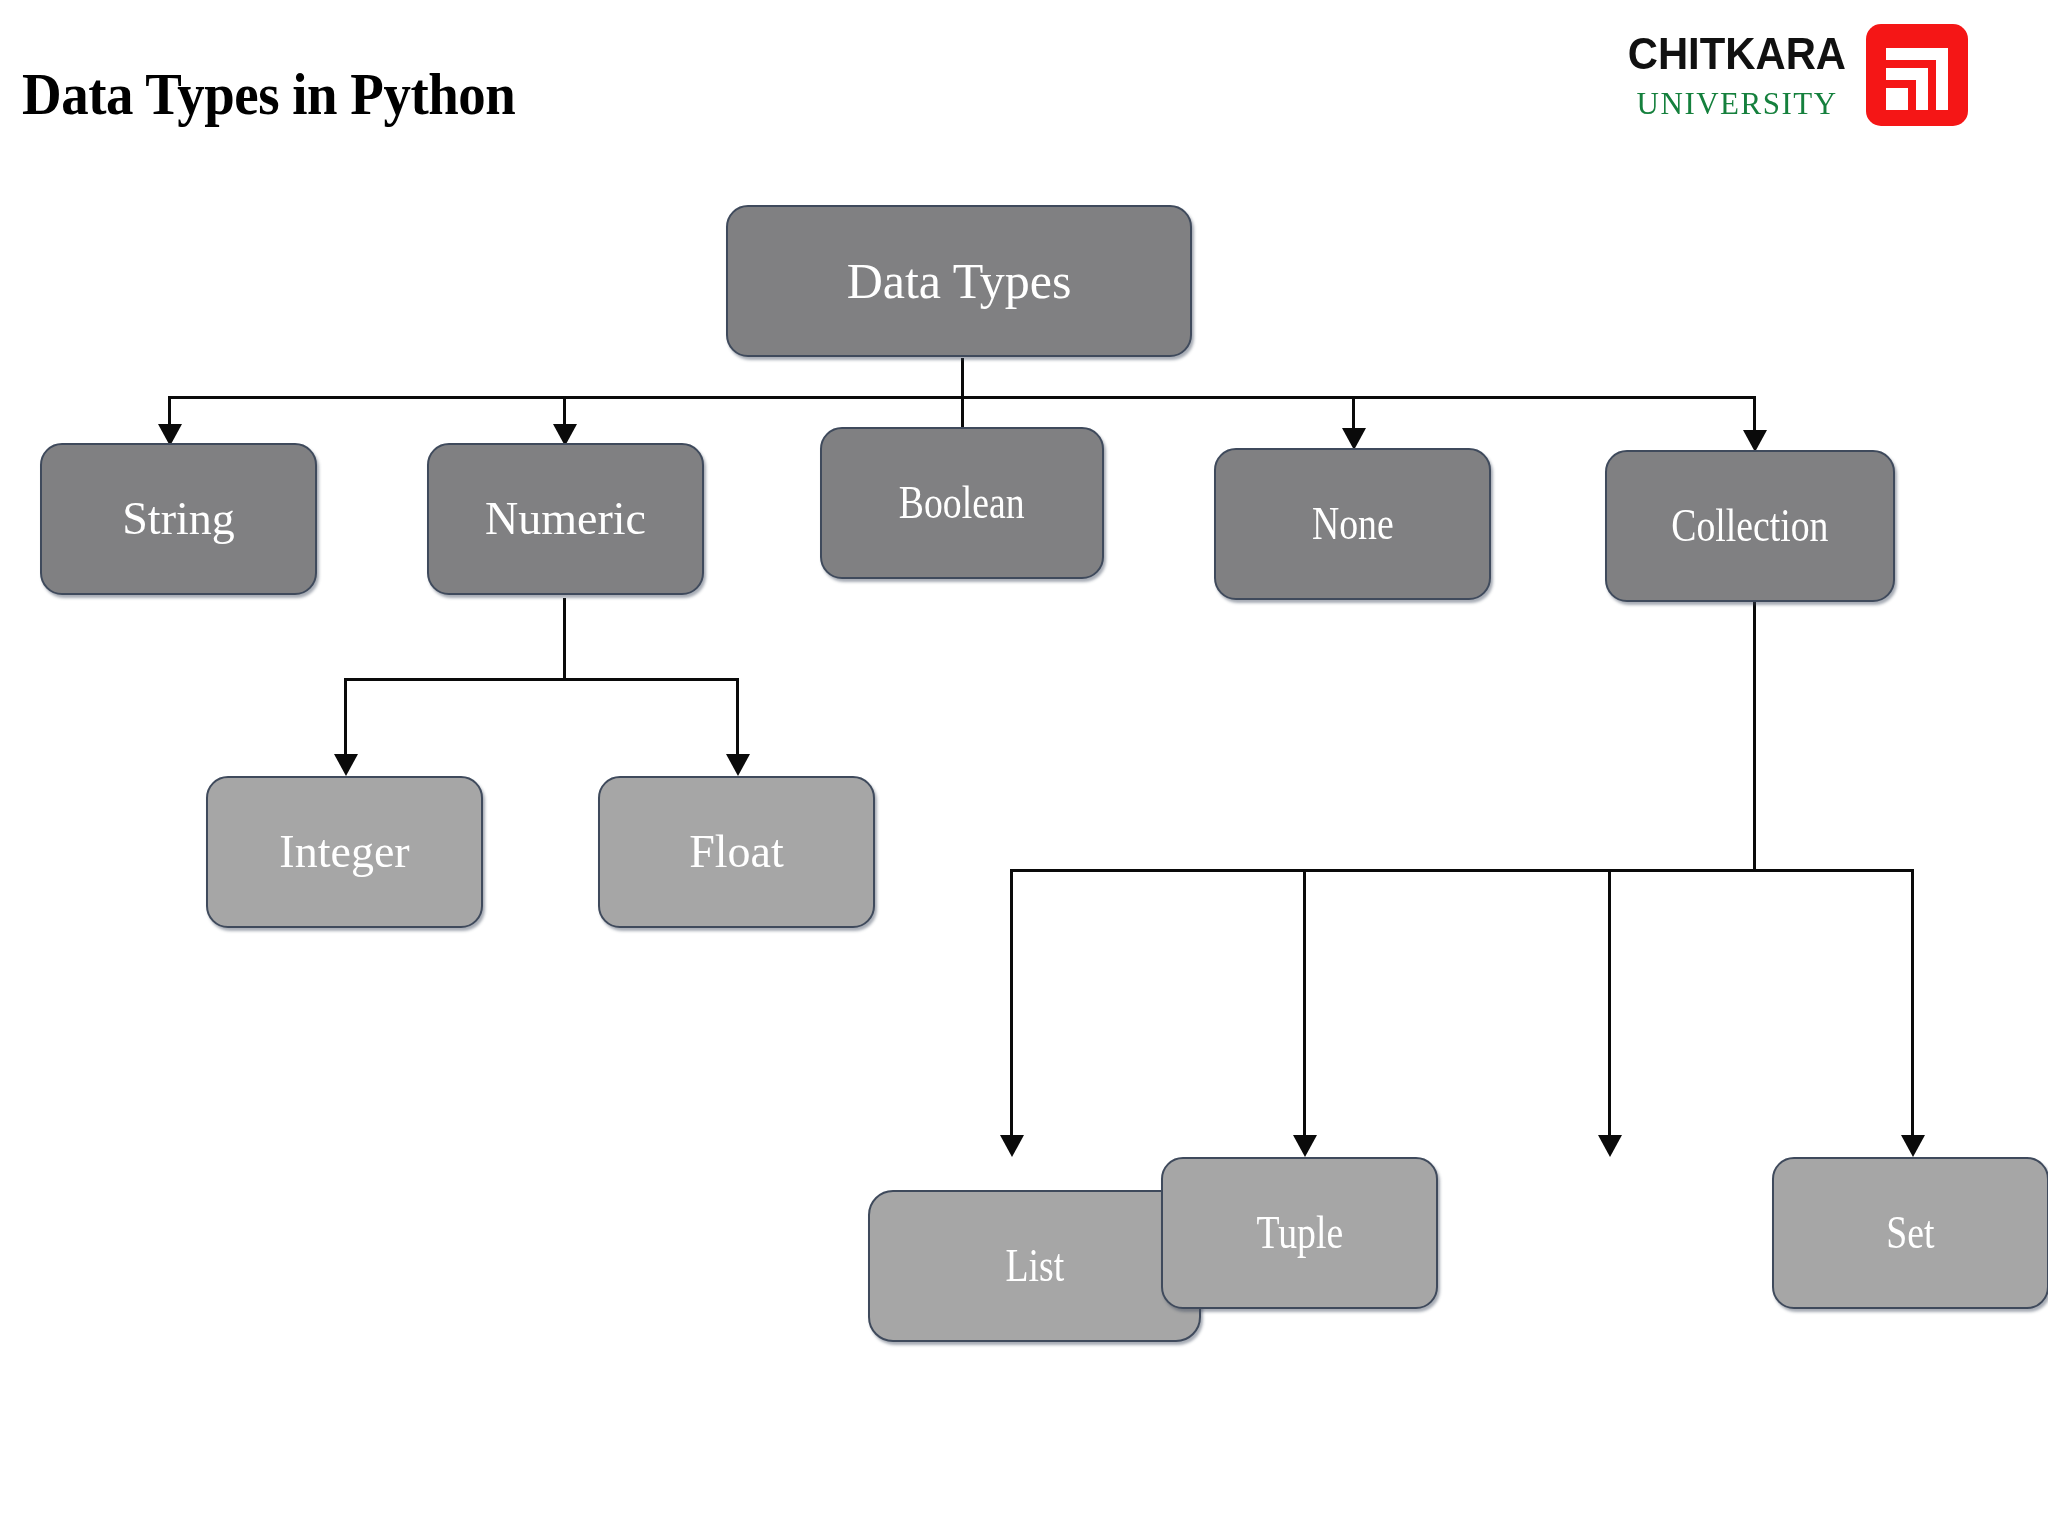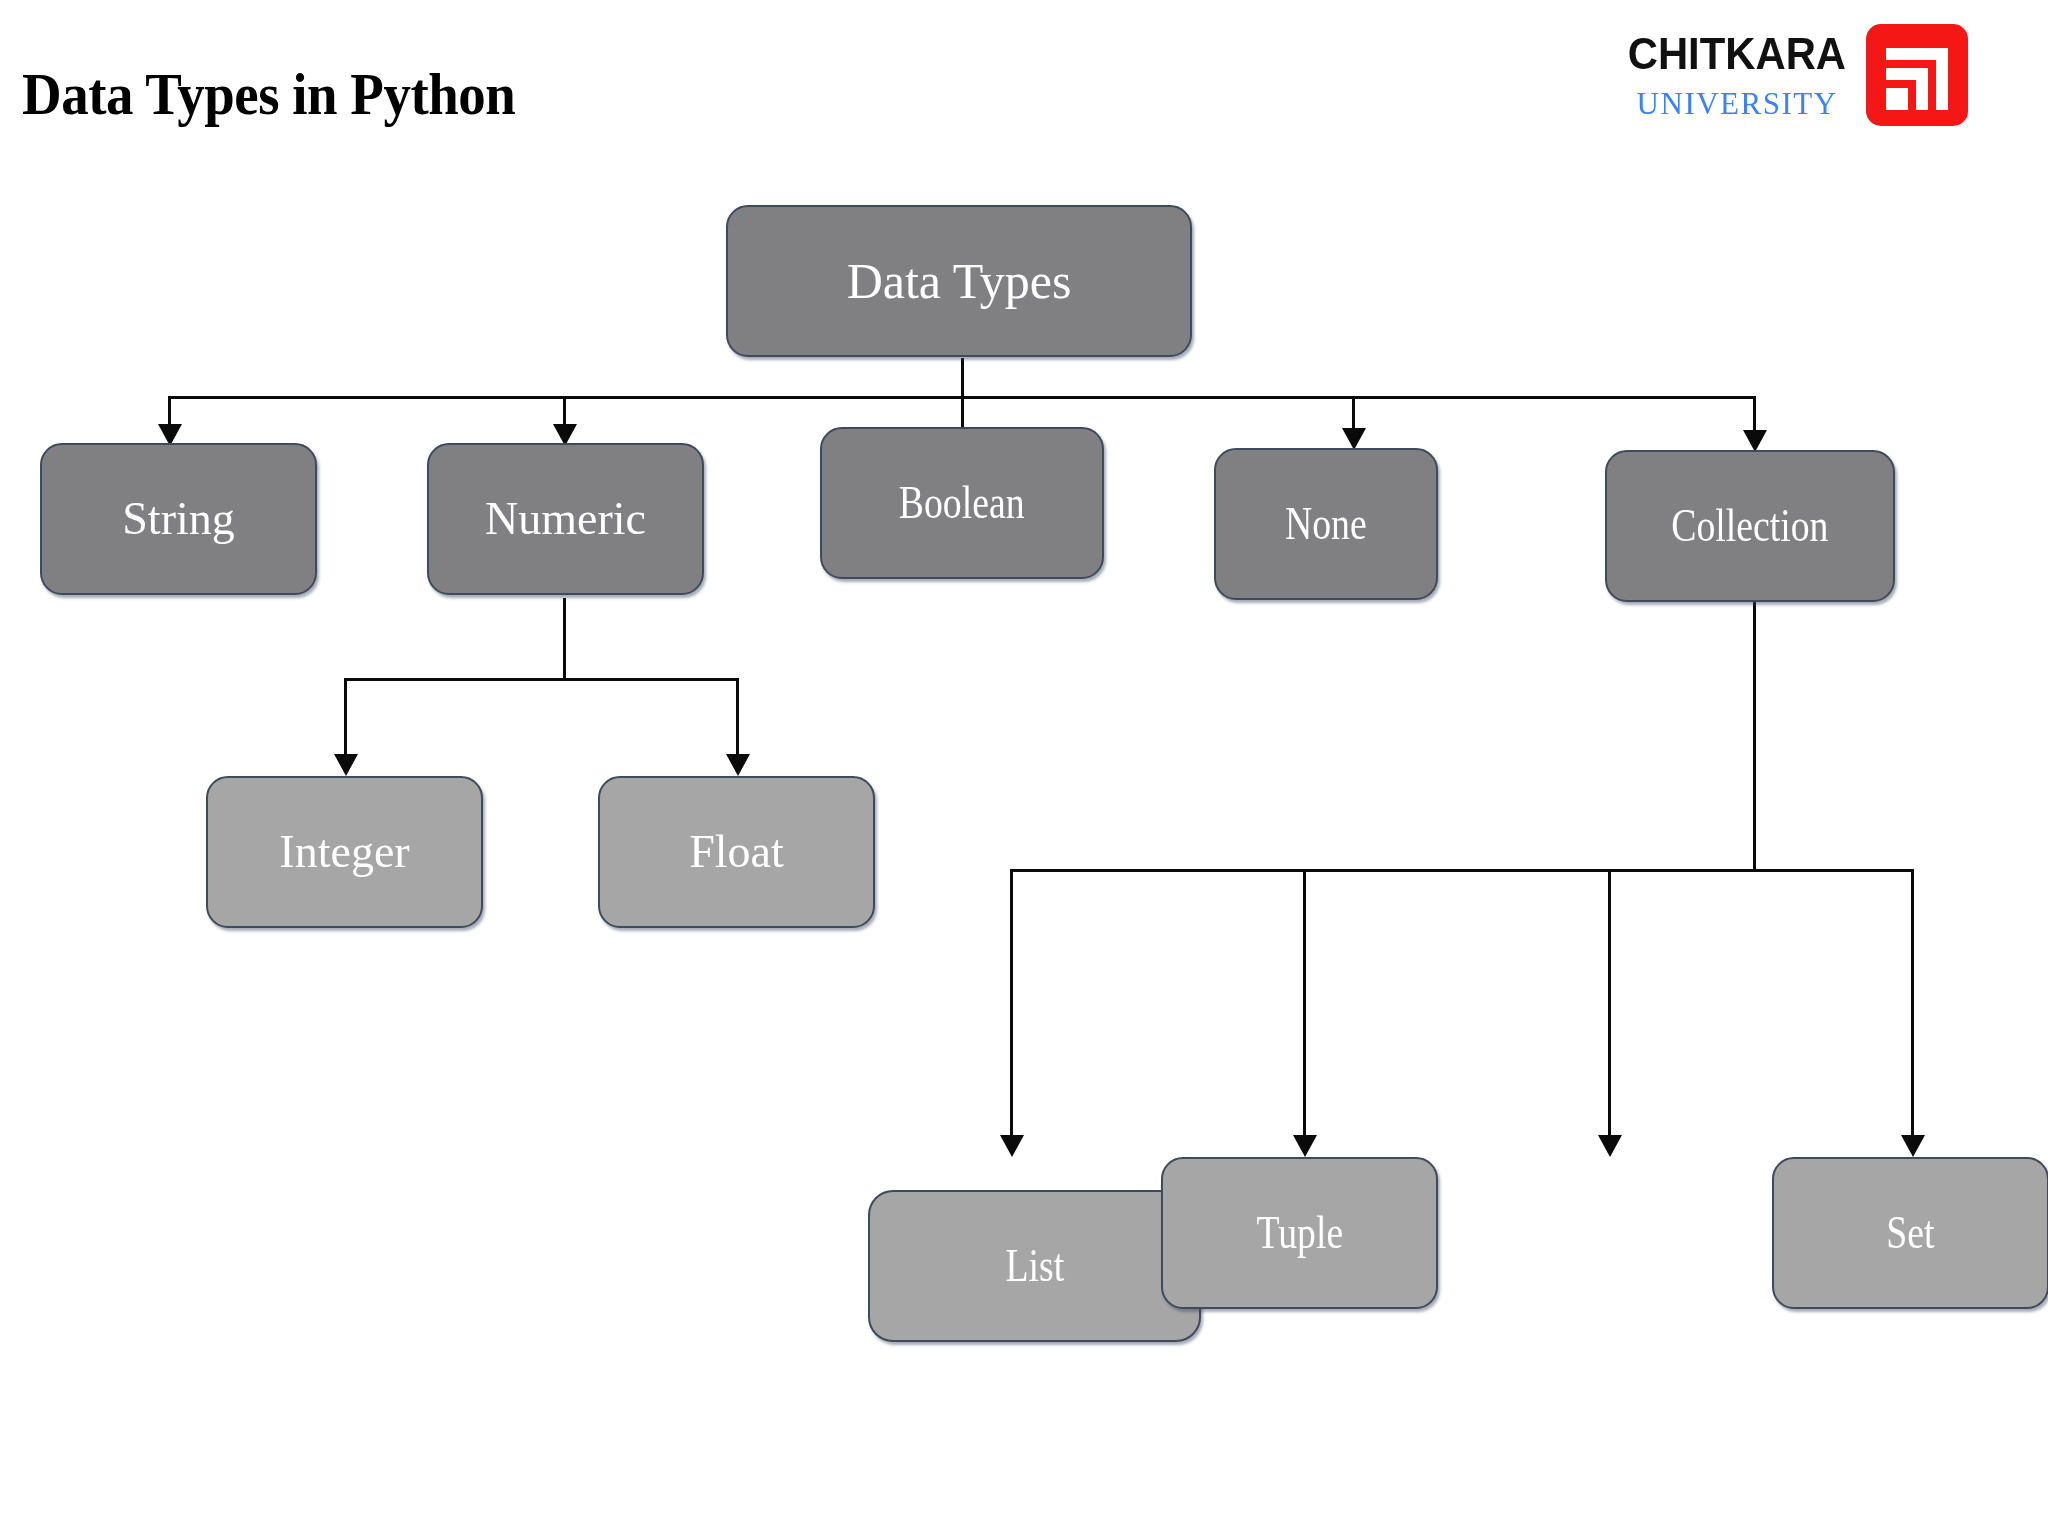--- a/index.html
+++ b/index.html
@@ -51,21 +51,21 @@
     font-family: "Liberation Sans", "DejaVu Sans", sans-serif;
     font-weight: bold;
     font-size: 44px;
     color: #111111;
     letter-spacing: 0px;
     transform: scaleX(0.95);
   }
   #logo-sub {
     font-family: "Liberation Serif", "DejaVu Serif", serif;
     font-size: 31px;
-    color: #3b82f6;
+    color: #15803d;
     letter-spacing: 1.5px;
     margin-top: 12px;
   }
   #logo-mark {
     width: 102px;
     height: 102px;
     border-radius: 15px;
     background: #f51616;
     position: relative;
     flex: 0 0 auto;
@@ -185,21 +185,21 @@
   </div>
 
   <div class="node dark" style="left:427px; top:443px; width:277px; height:152px;">
     <span class="label">Numeric</span>
   </div>
 
   <div class="node dark condensed" style="left:820px; top:427px; width:284px; height:152px;">
     <span class="label">Boolean</span>
   </div>
 
-  <div class="node dark condensed" style="left:1214px; top:448px; width:224px; height:152px;">
+  <div class="node dark condensed" style="left:1214px; top:448px; width:277px; height:152px;">
     <span class="label">None</span>
   </div>
 
   <div class="node dark condensed" style="left:1605px; top:450px; width:290px; height:152px;">
     <span class="label">Collection</span>
   </div>
 
   <div class="node light" style="left:206px; top:776px; width:277px; height:152px;">
     <span class="label">Integer</span>
   </div>

